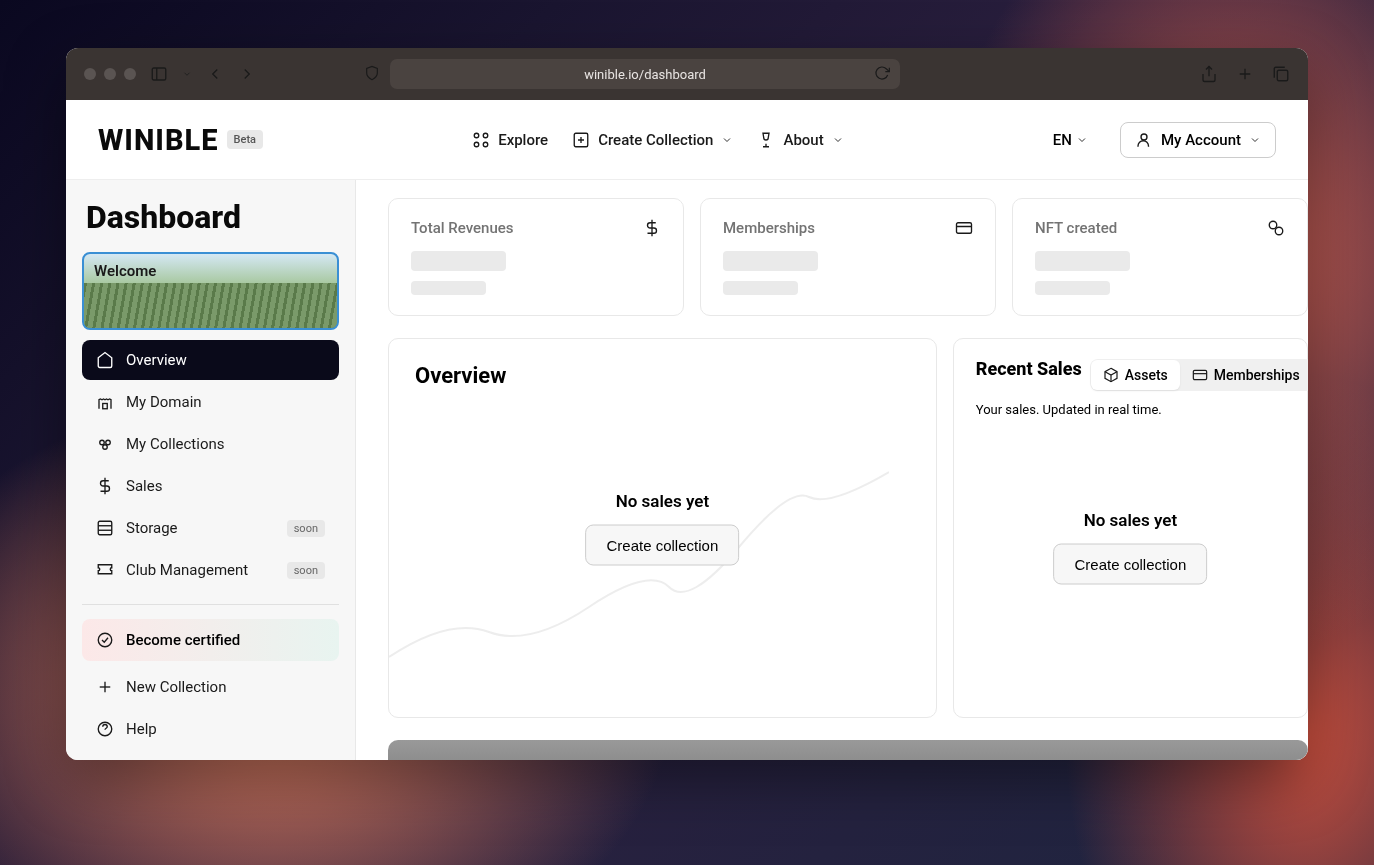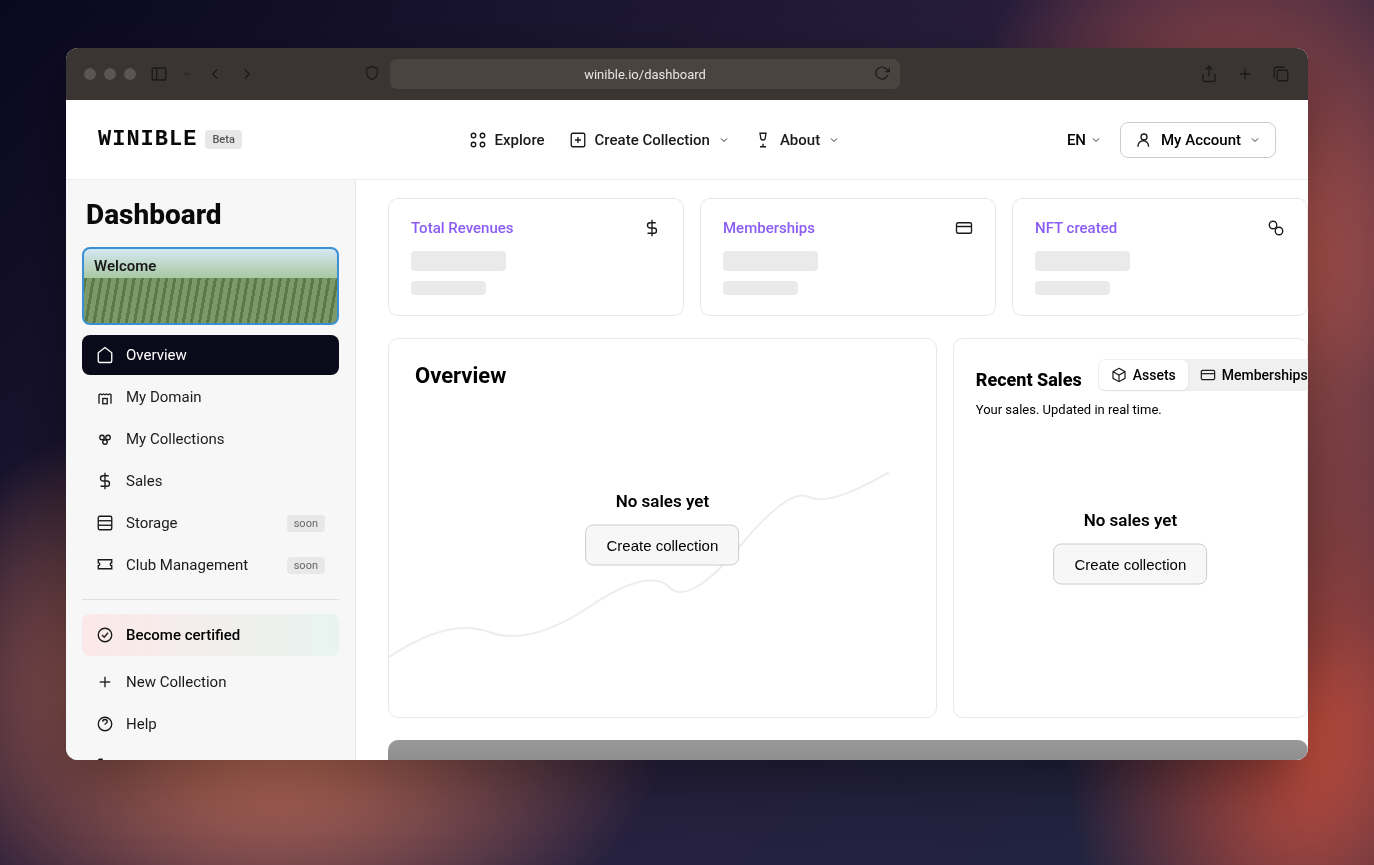--- a/index.html
+++ b/index.html
@@ -63,42 +63,42 @@
 .app-content { display: flex; flex-direction: column; height: calc(100% - 52px); }
 .top-nav {
   height: 80px;
   background: #fff;
   border-bottom: 1px solid #eee;
   display: flex;
   align-items: center;
   padding: 0 32px;
 }
 .logo-wrap { display: flex; align-items: center; gap: 8px; }
-.logo-text { font-size: 22px; font-weight: 800; letter-spacing: 1px; color: #0a0a0a; font-family: Liberation Mono, monospace; }
+.logo-text { font-size: 29px; font-weight: 800; letter-spacing: 1px; color: #0a0a0a; }
 .beta-badge { background: #e8e8e8; color: #555; font-size: 11px; padding: 3px 7px; border-radius: 4px; font-weight: 500; }
 .nav-center { display: flex; gap: 24px; margin-left: auto; margin-right: auto; }
 .nav-item { display: flex; align-items: center; gap: 8px; font-size: 15px; color: #1a1a1a; cursor: pointer; font-weight: 500; }
-.nav-right { display: flex; align-items: center; gap: 18px; }
+.nav-right { display: flex; align-items: center; gap: 32px; }
 .lang-sel { display: flex; align-items: center; gap: 4px; font-size: 15px; font-weight: 500; cursor: pointer; }
 .account-btn {
   display: flex; align-items: center; gap: 8px;
   border: 1px solid #ccc; border-radius: 8px;
   padding: 8px 14px; font-size: 15px; font-weight: 500;
   cursor: pointer; background: #fff;
 }
 
 .main-area { display: flex; flex: 1; overflow: hidden; }
 .sidebar {
   width: 290px;
   background: #f7f7f7;
   border-right: 1px solid #e8e8e8;
   padding: 18px 16px;
   overflow-y: auto;
 }
-.sidebar-title { font-size: 28px; font-weight: 800; color: #0a0a0a; margin-bottom: 16px; padding-left: 4px; }
+.sidebar-title { font-size: 32px; font-weight: 800; color: #0a0a0a; margin-bottom: 16px; padding-left: 4px; }
 .welcome-card {
   height: 78px;
   border: 2px solid #3a8fd4;
   border-radius: 8px;
   background: linear-gradient(to bottom, #d4e8f4 0%, #a8c8a0 40%, #6a8f5a 100%);
   position: relative;
   overflow: hidden;
   margin-bottom: 10px;
 }
 .welcome-label {
@@ -134,21 +134,21 @@
   background: #fff;
 }
 .stats-row { display: flex; gap: 16px; margin-bottom: 22px; }
 .stat-card {
   flex: 1; min-width: 200px;
   border: 1px solid #e8e8e8; border-radius: 10px;
   padding: 20px 22px; background: #fff;
 }
 .stat-card:last-child { min-width: 180px; }
 .stat-header { display: flex; justify-content: space-between; align-items: center; margin-bottom: 14px; }
-.stat-title { font-size: 15px; font-weight: 500; color: #8b5cf6; }
+.stat-title { font-size: 15px; font-weight: 500; color: #737373; }
 .stat-value { font-size: 30px; font-weight: 800; color: #0a0a0a; }
 .skeleton { background: #eaeaea; border-radius: 4px; }
 .skel-1 { width: 95px; height: 20px; margin-bottom: 10px; }
 .skel-2 { width: 75px; height: 14px; }
 
 .panels-row { display: flex; gap: 16px; margin-bottom: 22px; }
 .overview-panel {
   flex: 1.6;
   border: 1px solid #e8e8e8; border-radius: 10px;
   padding: 24px 26px; position: relative;
@@ -168,21 +168,21 @@
   border: 1px solid #ccc; border-radius: 8px;
   padding: 11px 20px; font-size: 15px; font-weight: 500;
   background: #f7f7f7; cursor: pointer;
 }
 .sales-panel {
   flex: 1;
   border: 1px solid #e8e8e8; border-radius: 10px;
   padding: 20px 22px; height: 380px;
   position: relative;
 }
-.sales-header { display: flex; gap: 16px; align-items: flex-end; margin-bottom: 10px; }
+.sales-header { display: flex; gap: 8px; align-items: flex-start; margin-bottom: 10px; }
 .sales-title-wrap { flex-shrink: 0; }
 .sales-title { font-size: 18px; font-weight: 800; line-height: 1.15; }
 .sales-sub { font-size: 13px; color: #000000; margin-top: 6px; line-height: 1.4; }
 .tab-group {
   display: flex; background: #f0f0f0; border-radius: 8px; padding: 1px;
   margin-left: auto;
 }
 .tab-btn {
   display: flex; align-items: center; gap: 6px;
   padding: 7px 12px; border-radius: 6px; font-size: 14px;

